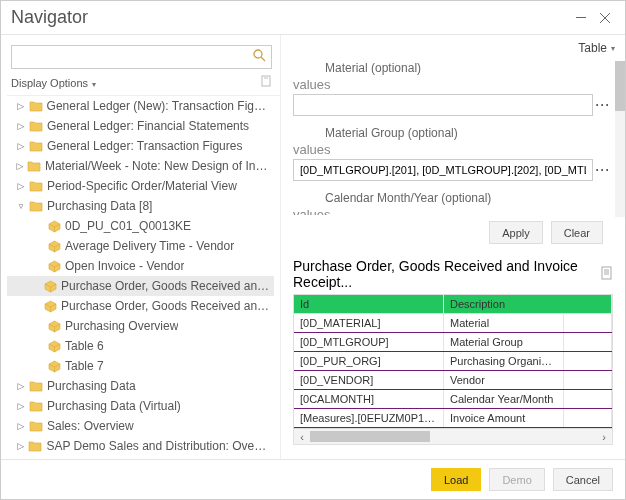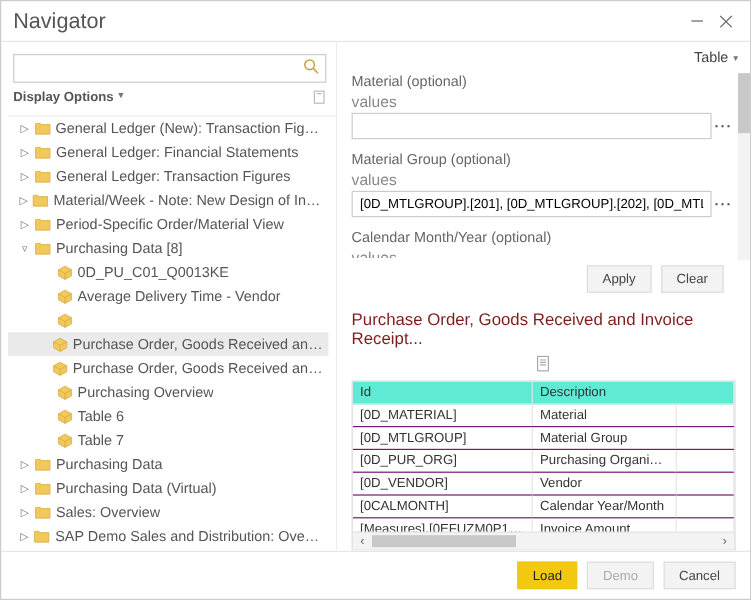--- a/index.html
+++ b/index.html
@@ -5,51 +5,51 @@
 * { box-sizing: border-box; margin: 0; padding: 0; font-family: "Segoe UI", Arial, sans-serif; }
 body { width: 626px; height: 500px; background: #fff; border: 1px solid #ccc; display: flex; flex-direction: column; font-size: 12px; color: #333; }
 .titlebar { display: flex; align-items: center; padding: 6px 10px; border-bottom: 1px solid #e6e6e6; }
 .titlebar h1 { font-size: 18px; font-weight: 400; color: #555; flex: 1; }
 .titlebar .winbtn { width: 20px; height: 20px; display: inline-flex; align-items: center; justify-content: center; color: #666; margin-left: 4px; cursor: default; }
 .content { display: flex; flex: 1; overflow: hidden; }
 .left { width: 280px; border-right: 1px solid #eee; display: flex; flex-direction: column; padding: 6px 0 0 6px; }
 .searchwrap { position: relative; margin: 4px 8px 6px 4px; }
 .searchwrap input { width: 100%; height: 24px; border: 1px solid #ccc; padding: 0 24px 0 6px; font-size: 12px; }
 .searchwrap .sicon { position: absolute; right: 6px; top: 4px; color: #c9a24b; font-size: 13px; }
-.dispopt { padding: 0 8px 6px 4px; font-size: 11px; color: #555; display: inline-flex; align-items: flex-start; gap: 4px; font-weight: bold; }
+.dispopt { padding: 0 8px 6px 4px; font-size: 11px; color: #555; display: inline-flex; align-items: flex-end; gap: 4px; }
 .tree { flex: 1; overflow-y: auto; overflow-x: hidden; border-top: 1px solid #eee; position: relative; padding-right: 6px; }
 .tree::-webkit-scrollbar { width: 10px; }
 .tree::-webkit-scrollbar-thumb { background: #ccc; }
 .node { display: flex; align-items: center; height: 20px; padding: 0 4px; white-space: nowrap; overflow: hidden; text-overflow: ellipsis; color: #555; }
 .node.sel { background: #eaeaea; }
 .node .tw { width: 12px; text-align: center; color: #777; font-size: 9px; }
 .node .ic { width: 14px; height: 14px; display: inline-flex; align-items: center; justify-content: center; margin: 0 4px 0 2px; }
 .node .lbl { overflow: hidden; text-overflow: ellipsis; }
 .folderic svg, .cubeic svg { display: block; }
 .right { flex: 1; display: flex; flex-direction: column; overflow: hidden; }
 .righttop { display: flex; justify-content: flex-end; padding: 6px 10px; }
 .showbtn { font-size: 12px; color: #444; display: inline-flex; align-items: center; gap: 4px; }
 .params { padding: 0 12px; position: relative; }
-.plabel { font-size: 12px; color: #666; margin-bottom: 2px; }
+.plabel { font-size: 12px; color: #666; margin-bottom: 2px; margin-left: 32px; }
 .psub { font-size: 13px; color: #888; margin-bottom: 2px; }
 .pinputrow { display: flex; align-items: center; margin-bottom: 10px; }
 .pinputrow input { flex: 1; height: 22px; border: 1px solid #ccc; padding: 0 6px; font-size: 11px; }
 .pinputrow .ell { width: 20px; text-align: center; color: #555; font-weight: bold; letter-spacing: 1px; }
 .scrolly { position: absolute; right: 0; top: 0; bottom: 0; width: 10px; background: #f3f3f3; }
 .scrolly .thumb { position: absolute; left: 0; right: 0; top: 0; height: 50px; background: #c8c8c8; }
 .applyrow { display: flex; justify-content: flex-end; gap: 8px; padding: 4px 22px 8px 12px; }
 .btn { height: 23px; padding: 0 12px; background: #f3f3f3; border: 1px solid #ddd; font-size: 11px; color: #444; display: inline-flex; align-items: center; }
 .btn.primary { background: #f2c811; border-color: #f2c811; color: #222; }
 .btn.disabled { color: #aaa; }
 .preview { padding: 6px 12px 0 12px; flex: 1; display: flex; flex-direction: column; overflow: hidden; }
-.ptitle { font-size: 14px; color: #7f1d1d; display: flex; align-items: center; gap: 6px; margin-bottom: 4px; flex-direction: column; }
+.ptitle { font-size: 14px; color: #000000; display: flex; align-items: center; gap: 6px; margin-bottom: 4px; }
 .ptitle .doc { color: #888; font-size: 13px; }
 .table { border: 1px solid #ddd; font-size: 11px; overflow: hidden; }
 .thead, .trow { display: flex; }
-.thead { background: #5eead4; border-bottom: 1px solid #ddd; }
+.thead { background: #22c55e; border-bottom: 1px solid #ddd; }
 .tcell { padding: 3px 6px; border-right: 1px solid #e5e5e5; overflow: hidden; white-space: nowrap; text-overflow: ellipsis; }
 .c1 { width: 150px; } .c2 { width: 120px; } .c3 { flex: 1; }
 .trow { border-bottom: 1px solid #701a75; }
 .hscroll { height: 16px; background: #f3f3f3; border: 1px solid #e0e0e0; border-top: none; display: flex; align-items: center; position: relative; }
 .hscroll .arrow { width: 16px; text-align: center; color: #666; font-size: 11px; }
 .hscroll .track { flex: 1; position: relative; height: 100%; }
 .hscroll .hthumb { position: absolute; left: 0; top: 2px; bottom: 2px; width: 120px; background: #c8c8c8; }
 .footer { border-top: 1px solid #e6e6e6; display: flex; justify-content: flex-end; gap: 8px; padding: 8px 12px; }
 .caret { font-size: 8px; color: #777; }
 </style>
@@ -168,20 +168,21 @@
           <span class="lbl">Average Delivery Time - Vendor</span>
         </div>
         <div class="node" style="padding-left: 26px;">
           <span class="tw"></span>
           <span class="ic cubeic">
             <svg width="13" height="13" viewBox="0 0 13 13">
               <path d="M6.5 1 L12 4 L12 9 L6.5 12 L1 9 L1 4 Z" fill="#f2c85a" stroke="#d4a93f" stroke-width="0.6"></path>
               <path d="M1 4 L6.5 7 L12 4 M6.5 7 L6.5 12" fill="none" stroke="#d4a93f" stroke-width="0.6"></path>
             </svg>
           </span>
+          <span class="lbl">Open Invoice - Vendor</span>
         </div>
         <div class="node sel" style="padding-left: 26px;">
           <span class="tw"></span>
           <span class="ic cubeic">
             <svg width="13" height="13" viewBox="0 0 13 13">
               <path d="M6.5 1 L12 4 L12 9 L6.5 12 L1 9 L1 4 Z" fill="#f2c85a" stroke="#d4a93f" stroke-width="0.6"></path>
               <path d="M1 4 L6.5 7 L12 4 M6.5 7 L6.5 12" fill="none" stroke="#d4a93f" stroke-width="0.6"></path>
             </svg>
           </span>
           <span class="lbl">Purchase Order, Goods Received and Invoice Rec...</span>

